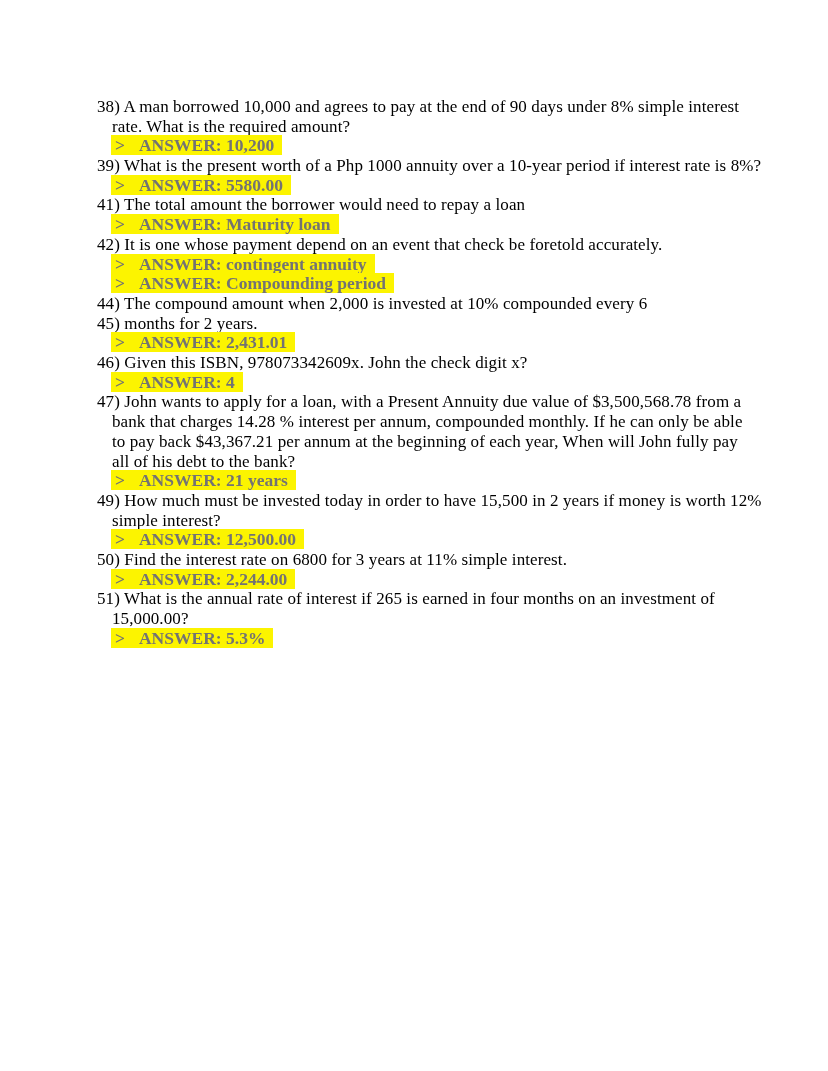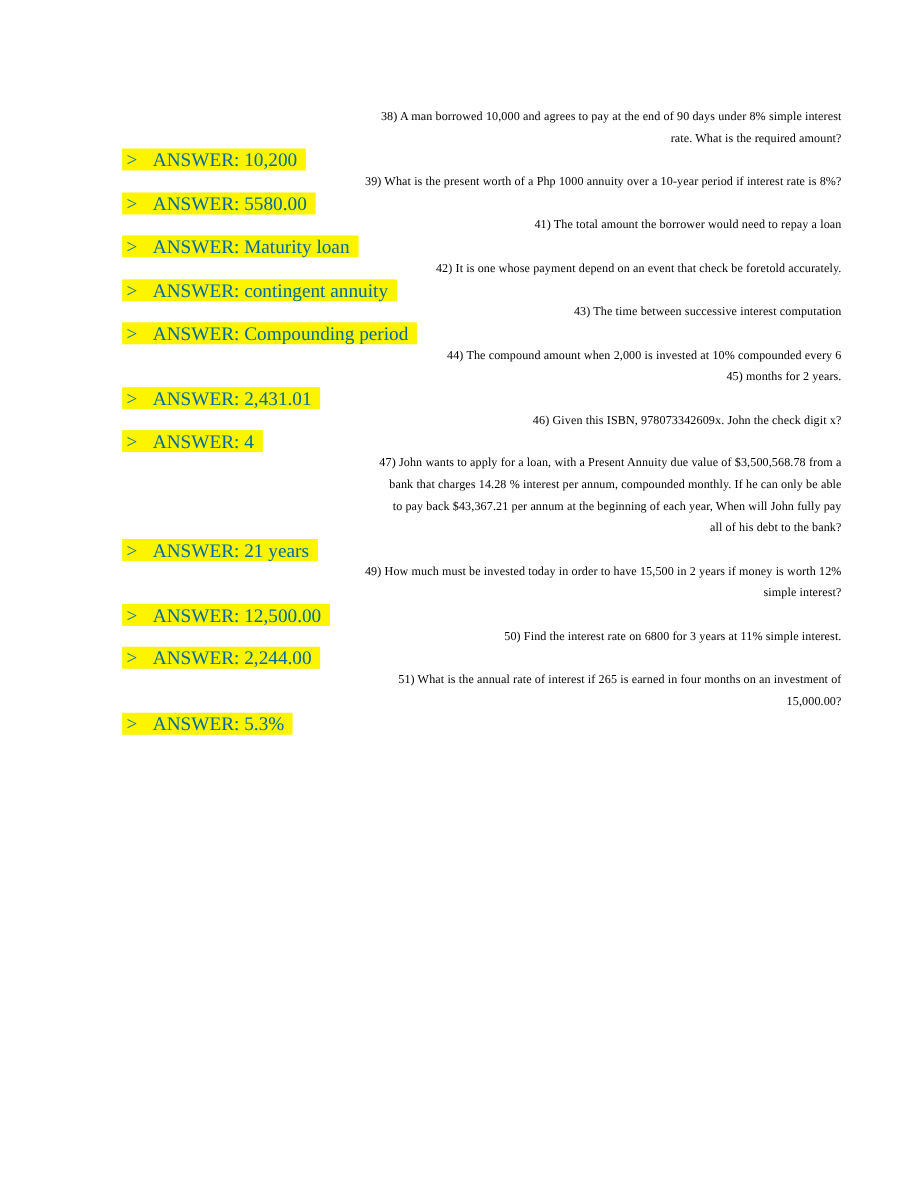--- a/index.html
+++ b/index.html
@@ -15,39 +15,38 @@
     font-family: "Liberation Serif", "DejaVu Serif", serif;
     color: #000000;
   }
   .content {
     position: absolute;
     left: 97px;
     top: 97px;
     width: 668px;
   }
   .q {
-    font-size: 11px;
+    font-size: 17px;
     line-height: 19.7px;
     padding-left: 15px;
     text-indent: -15px;
     letter-spacing: 0.1px;
-    text-align: right;
   }
   .qt {
     white-space: pre-line;
   }
   .a {
     padding-left: 14px;
     line-height: 19.7px;
     height: 19.7px;
   }
   .hl {
     background: #fcf400;
-    color: #0369a1;
-    font-weight: normal;
+    color: #737373;
+    font-weight: bold;
     font-size: 17.5px;
     padding: 0 8px 0 4px;
   }
   .gt {
     margin-right: 14px;
   }
 </style>
 </head>
 <body>
 
@@ -71,21 +70,20 @@
     <div class="q"><span class="num">41)</span> <span class="qt">The total amount the borrower would need to repay a loan</span></div>
     <div class="a"><mark class="hl"><span class="gt">&gt;</span><span class="at">ANSWER: Maturity loan</span></mark></div>
   </div>
 
   <div class="item">
     <div class="q"><span class="num">42)</span> <span class="qt">It is one whose payment depend on an event that check be foretold accurately.</span></div>
     <div class="a"><mark class="hl"><span class="gt">&gt;</span><span class="at">ANSWER: contingent annuity</span></mark></div>
   </div>
 
   <div class="item">
-    <div class="q"><span class="num">43)</span> <span class="qt">The time between successive interest computation</span></div>
     <div class="a"><mark class="hl"><span class="gt">&gt;</span><span class="at">ANSWER: Compounding period</span></mark></div>
   </div>
 
   <div class="item">
     <div class="q"><span class="num">44)</span> <span class="qt">The compound amount when 2,000 is invested at 10% compounded every 6</span></div>
   </div>
 
   <div class="item">
     <div class="q"><span class="num">45)</span> <span class="qt">months for 2 years.</span></div>
     <div class="a"><mark class="hl"><span class="gt">&gt;</span><span class="at">ANSWER: 2,431.01</span></mark></div>

